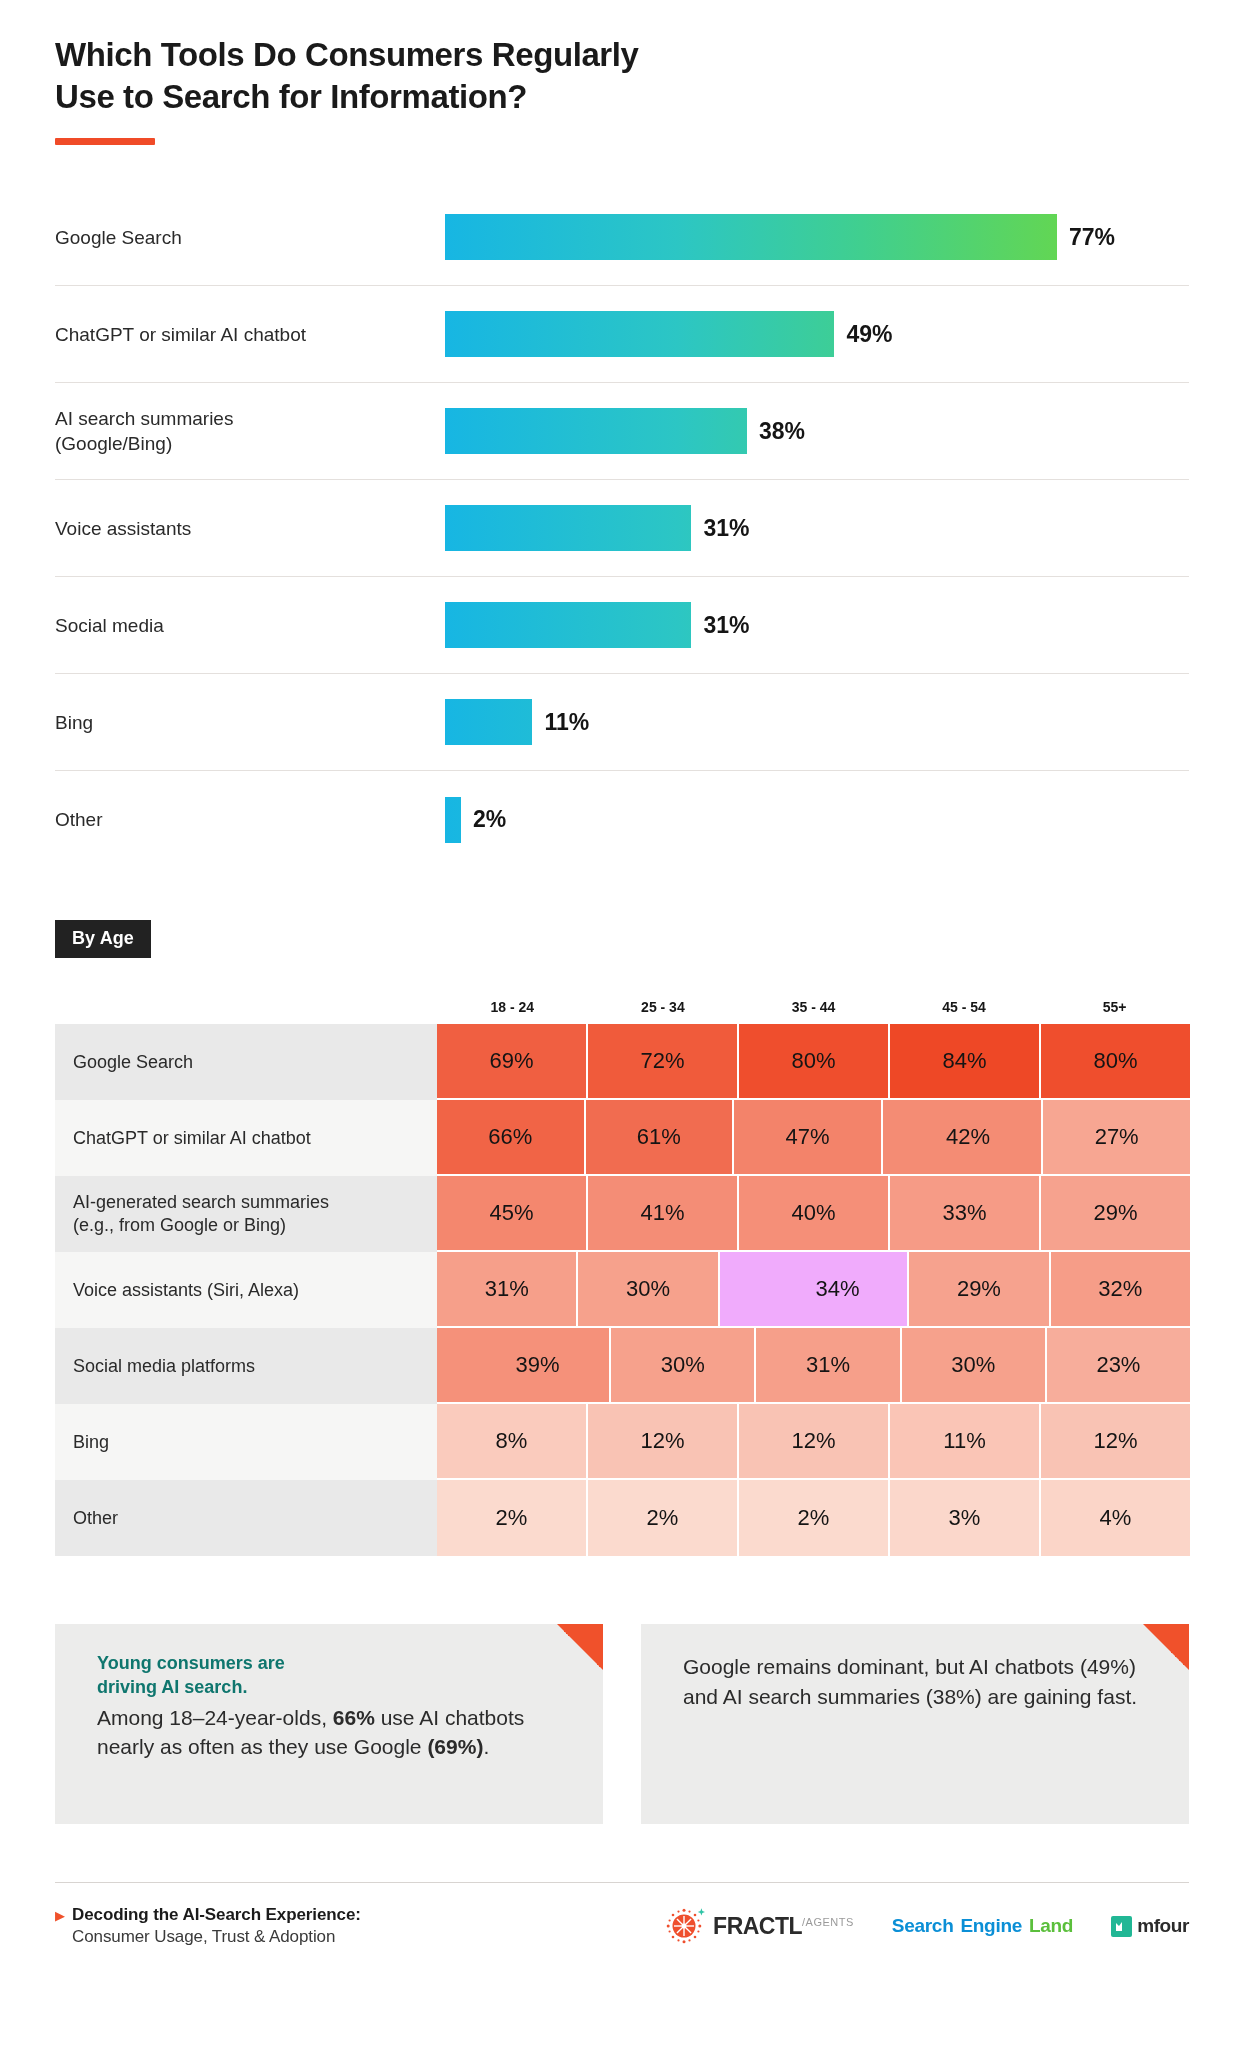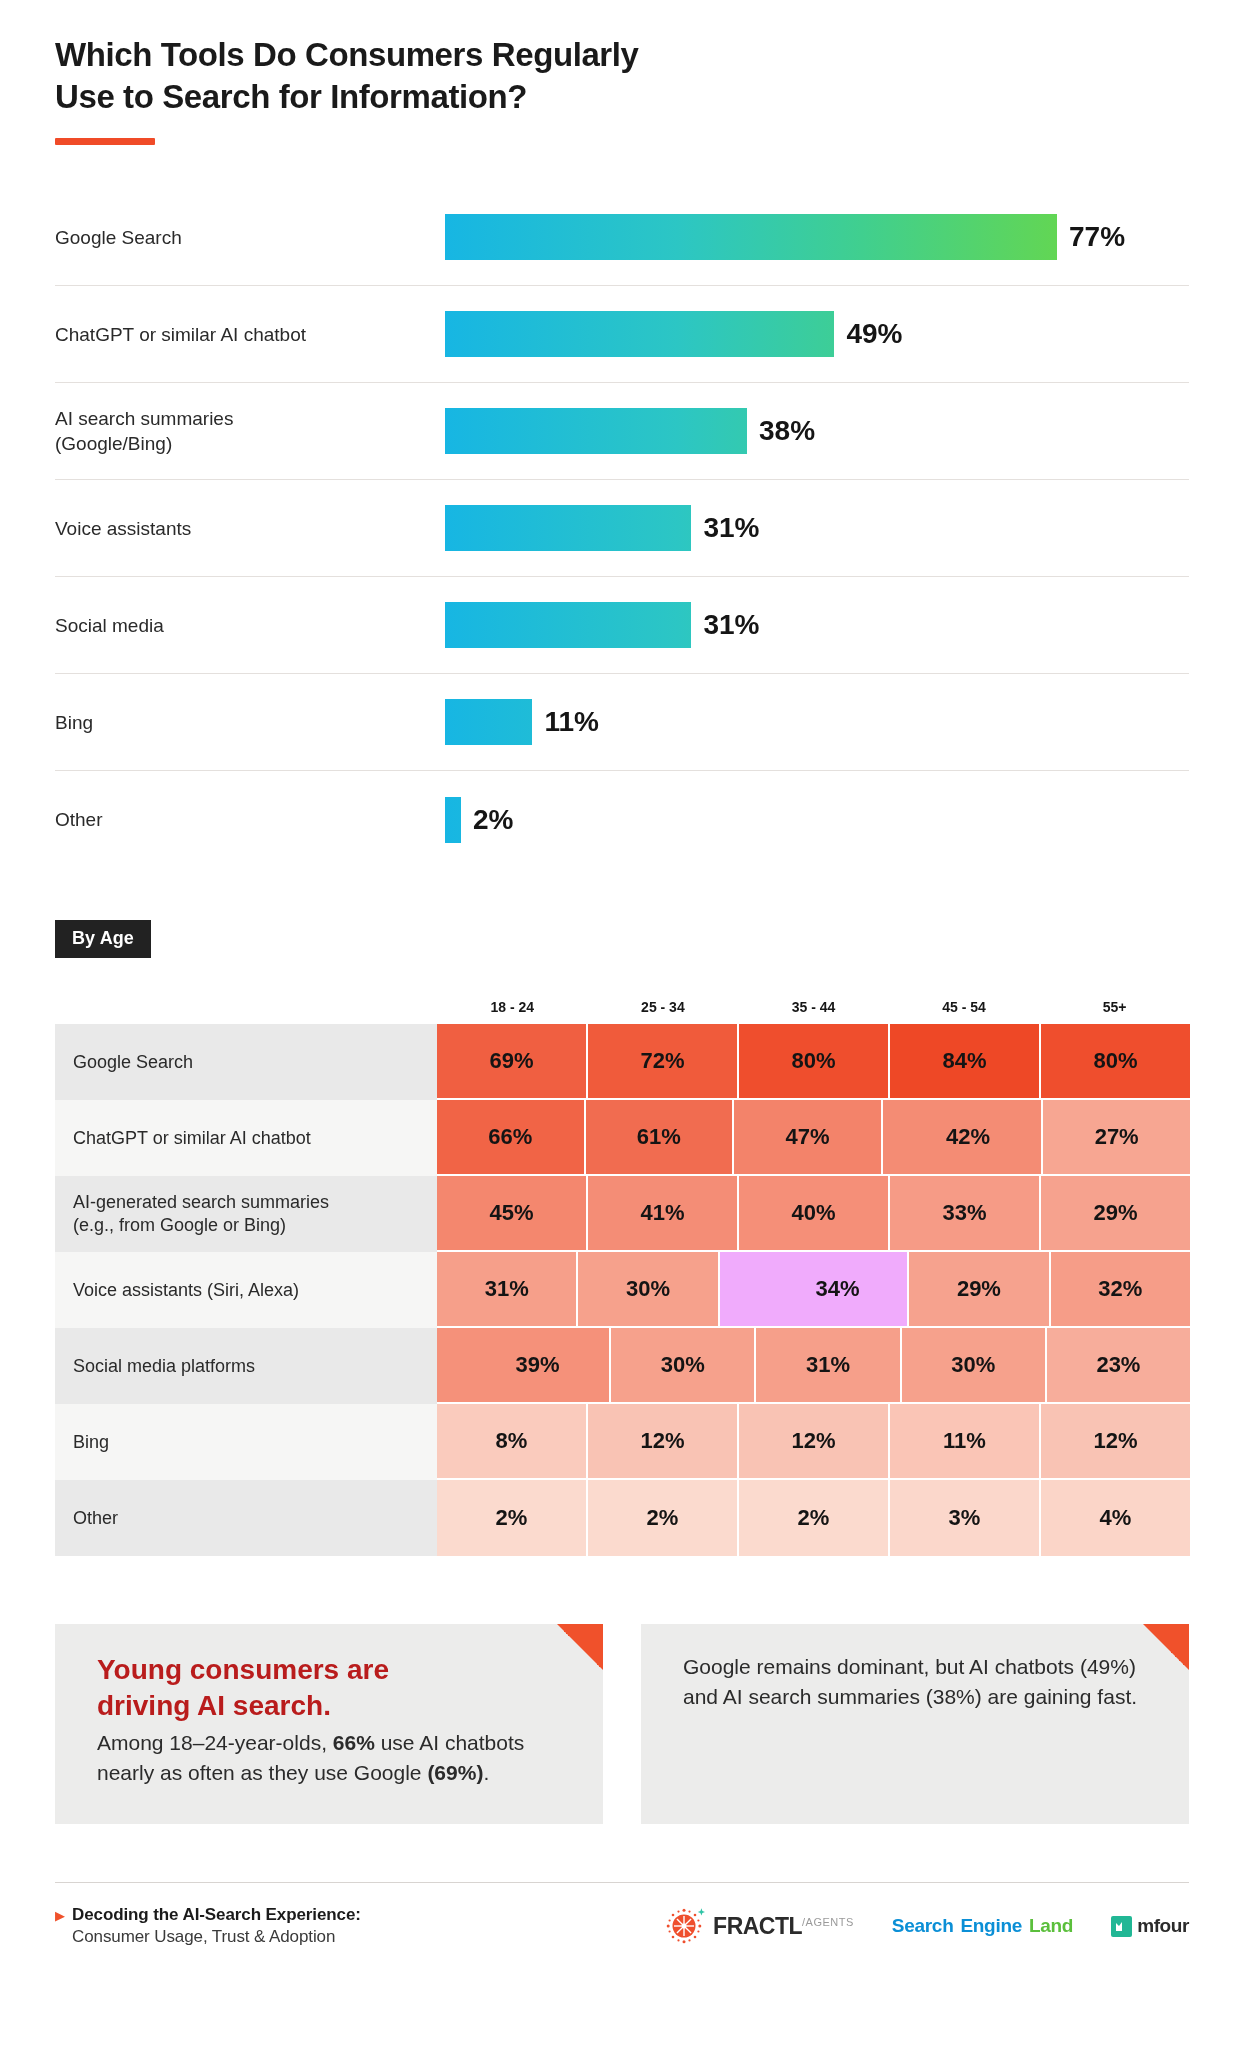--- a/index.html
+++ b/index.html
@@ -70,21 +70,21 @@
     position: relative;
   }
   .bar-fill {
     height: 46px;
     background: linear-gradient(90deg, #17b6e3 0%, #2cc6c4 38%, #40cf8f 68%, #62d654 100%);
     background-size: 612px 100%;
     background-repeat: no-repeat;
     flex: 0 0 auto;
   }
   .bar-value {
-    font-size: 28px;
+    font-size: 23px;
     font-weight: 700;
     color: #151515;
     margin-left: 12px;
     white-space: nowrap;
   }
 
   
   .badge-wrap { margin-top: 52px; }
   .badge {
     display: inline-block;
@@ -132,21 +132,21 @@
     white-space: pre-line;
   }
   .heat-row.odd .rlabel { background: #e9e9e9; }
   .heat-row.even .rlabel { background: #f6f6f5; }
   .heat-row .cell {
     flex: 1 1 0;
     display: flex;
     align-items: center;
     justify-content: center;
     font-size: 22px;
-    font-weight: 700;
+    font-weight: 400;
     color: #141414;
     border-right: 2px solid #ffffff;
     border-bottom: 2px solid #ffffff;
   }
   .heat-row .cell:last-child { border-right: none; }
   .heat-row:last-child .cell { border-bottom: none; }
 
   
   .callouts {
     display: flex;
@@ -173,24 +173,24 @@
   .callout .fold::after {
     content: "";
     position: absolute;
     top: -46px;
     left: -46px;
     width: 46px;
     height: 46px;
     background: linear-gradient(225deg, #f0512b 0%, #f0512b 50%, rgba(240,81,43,0) 50%);
   }
   .callout h3 {
-    font-size: 28px;
+    font-size: 18px;
     font-weight: 700;
     line-height: 1.28;
-    color: #b91c1c;
+    color: #0f766e;
     white-space: pre-line;
     margin-bottom: 4px;
   }
   .callout p {
     font-size: 21px;
     line-height: 1.42;
     color: #2b2b2b;
   }
   .callout p b { font-weight: 700; }
 

